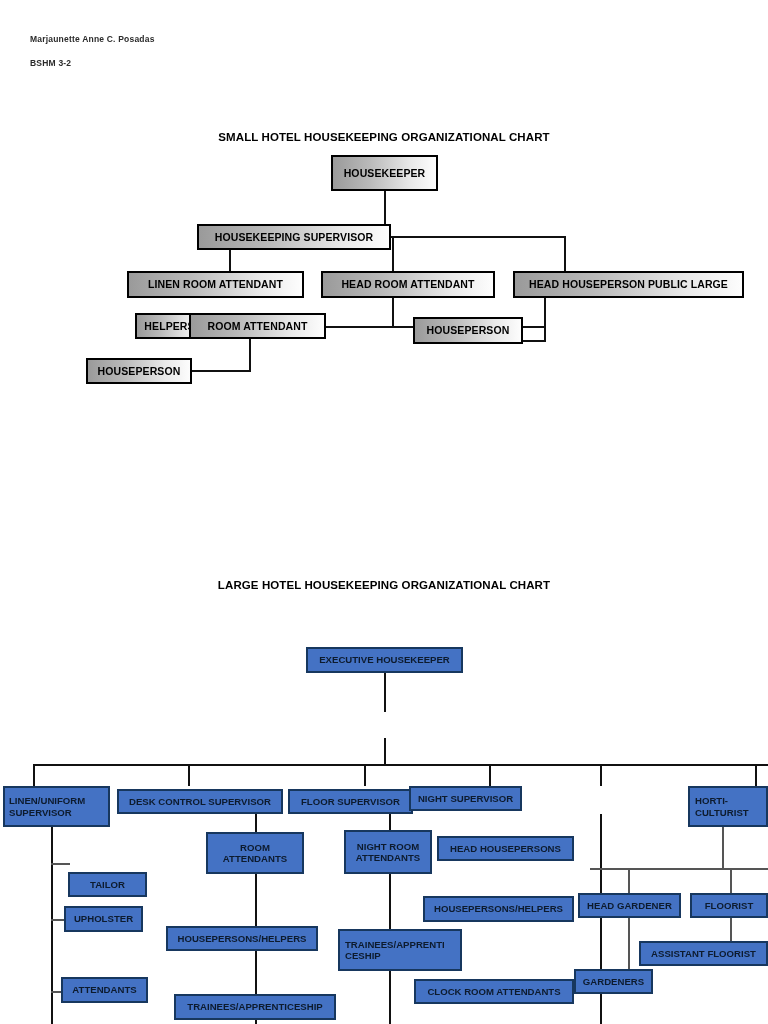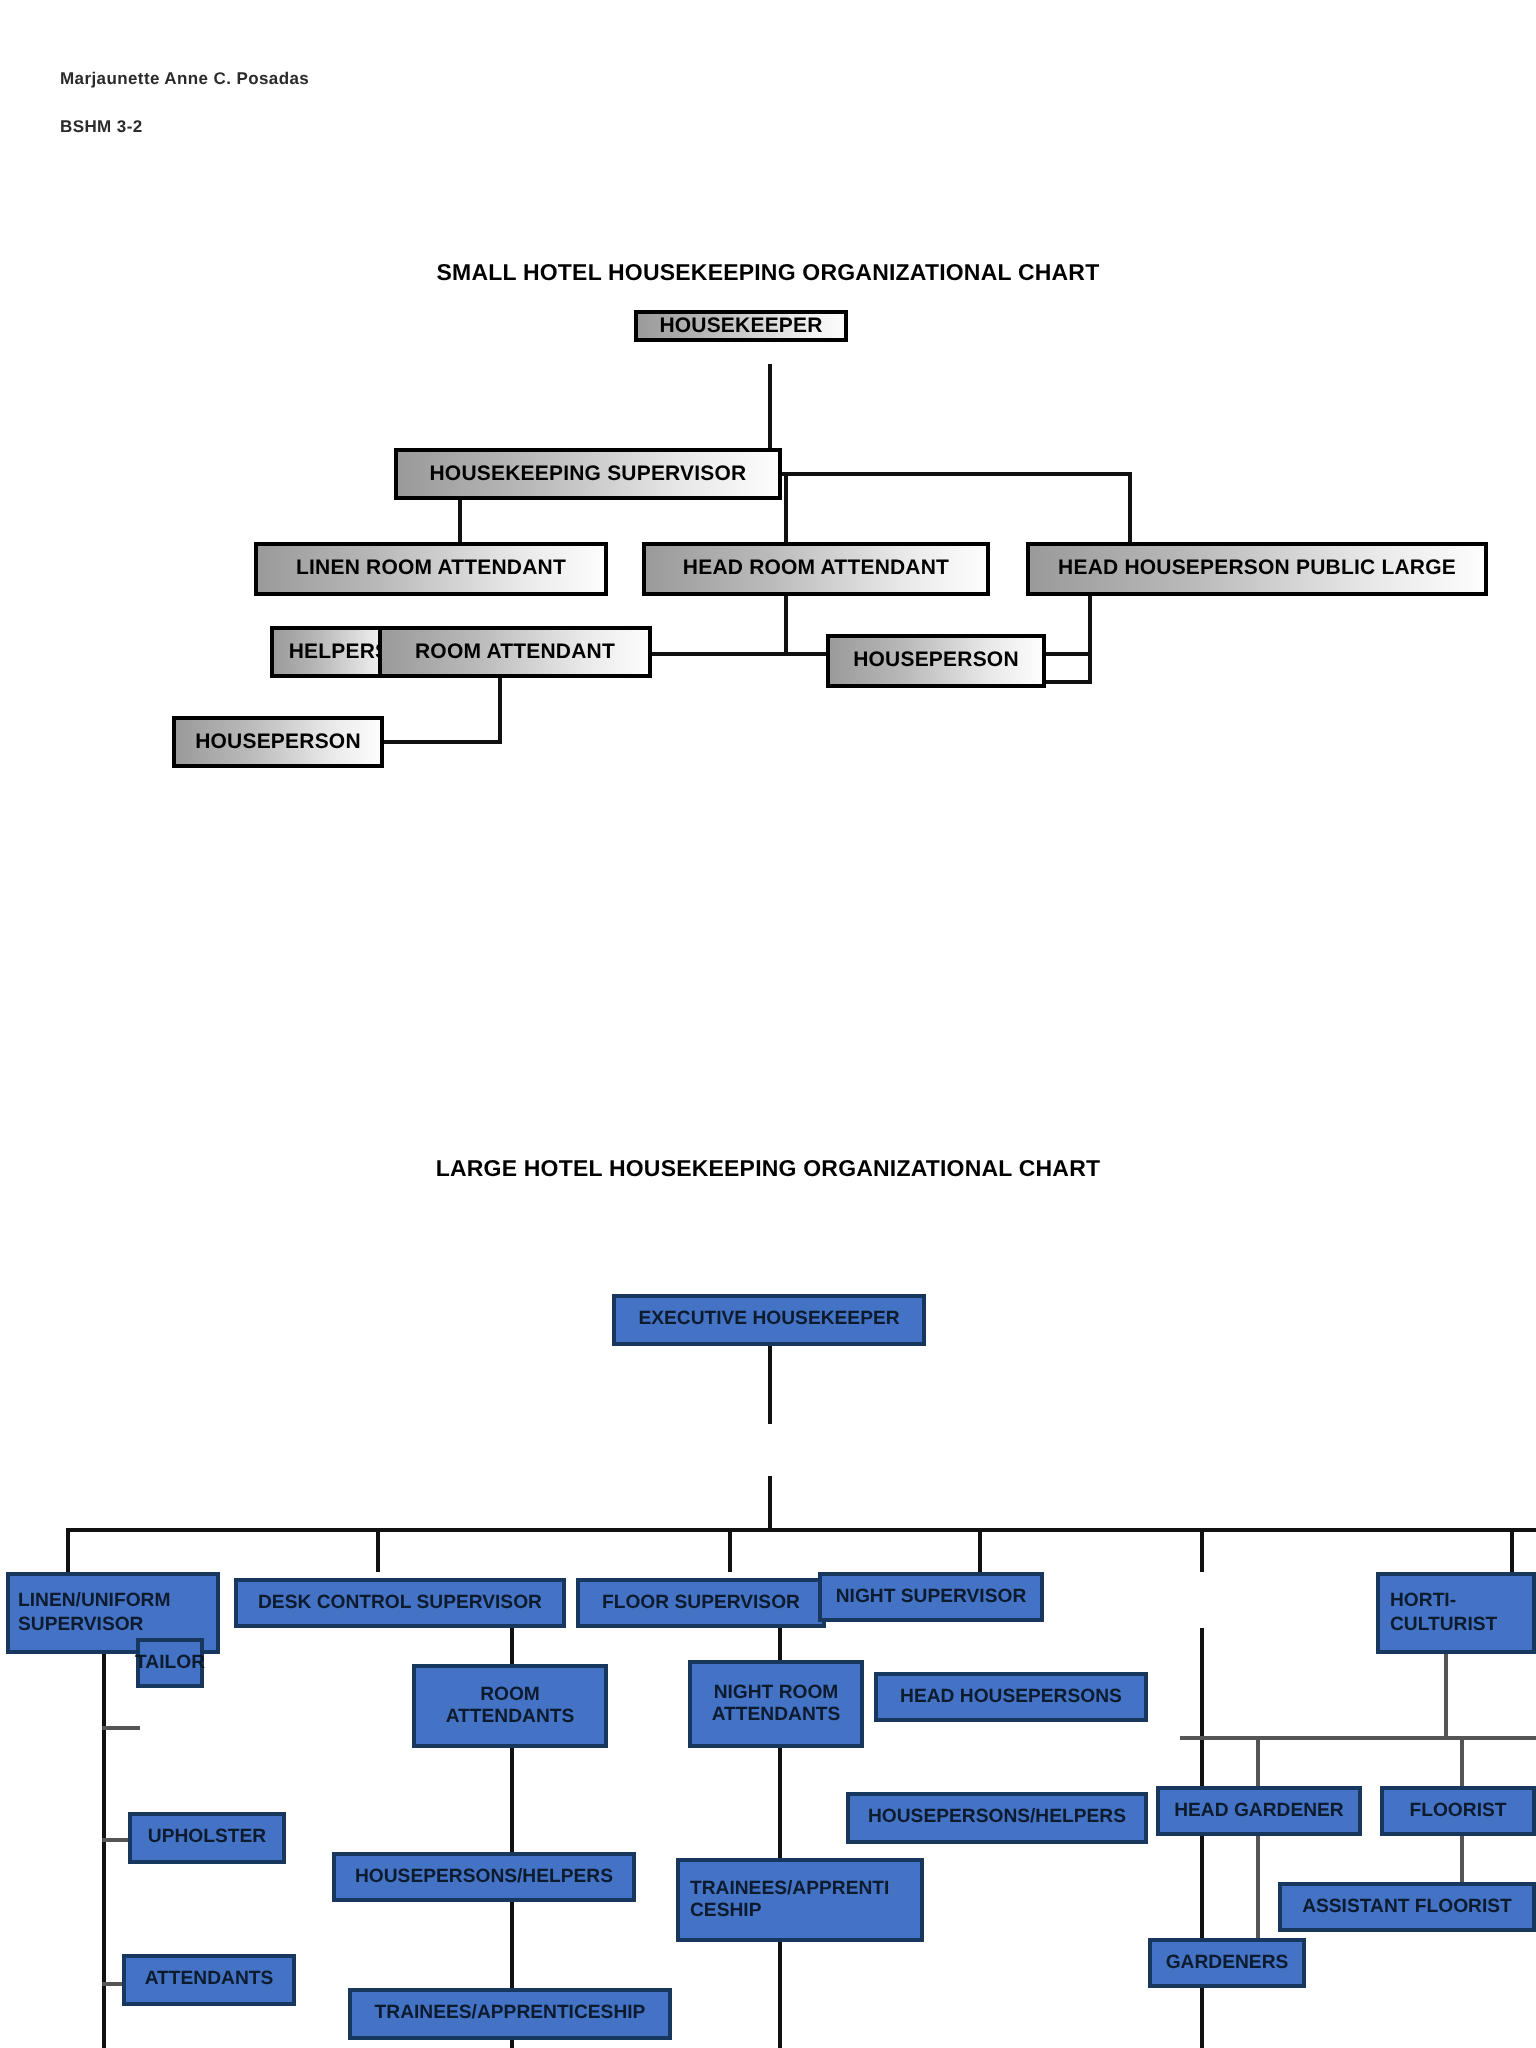--- a/index.html
+++ b/index.html
@@ -91,21 +91,21 @@
   <div class="ln h2 thick" style="left:325px;top:326px;width:219px;"></div>
 
   <div class="ln v2 thick" style="left:392px;top:297px;height:30px;"></div>
 
   <div class="ln v2 thick" style="left:544px;top:297px;height:44px;"></div>
   <div class="ln h2 thick" style="left:521px;top:340px;width:25px;"></div>
 
   <div class="ln v2 thick" style="left:249px;top:339px;height:33px;"></div>
   <div class="ln h2 thick" style="left:191px;top:370px;width:60px;"></div>
 
-  <div class="node gray" style="left:317px;top:155px;width:107px;height:16px;">
+  <div class="node gray" style="left:331px;top:155px;width:107px;height:36px;">
     <span>HOUSEKEEPER</span>
   </div>
 
   <div class="node gray" style="left:197px;top:224px;width:194px;height:26px;">
     <span>HOUSEKEEPING SUPERVISOR</span>
   </div>
 
   <div class="node gray" style="left:127px;top:271px;width:177px;height:27px;">
     <span>LINEN ROOM ATTENDANT</span>
   </div>
@@ -186,21 +186,21 @@
 
   <div class="node blue" style="left:409px;top:786px;width:113px;height:25px;">
     <span>NIGHT SUPERVISOR</span>
   </div>
 
 
   <div class="node blue" style="left:688px;top:786px;width:80px;height:41px;padding:0 5px;justify-content:flex-start;text-align:left;">
     <span>HORTI-CULTURIST</span>
   </div>
 
-  <div class="node blue" style="left:68px;top:819px;width:34px;height:25px;">
+  <div class="node blue" style="left:68px;top:872px;width:79px;height:25px;">
     <span>TAILOR</span>
   </div>
 
   <div class="node blue" style="left:64px;top:906px;width:79px;height:26px;">
     <span>UPHOLSTER</span>
   </div>
 
   <div class="node blue" style="left:61px;top:977px;width:87px;height:26px;">
     <span>ATTENDANTS</span>
   </div>
@@ -226,20 +226,23 @@
   </div>
 
   <div class="node blue" style="left:437px;top:836px;width:137px;height:25px;">
     <span>HEAD HOUSEPERSONS</span>
   </div>
 
   <div class="node blue" style="left:423px;top:896px;width:151px;height:26px;">
     <span>HOUSEPERSONS/HELPERS</span>
   </div>
 
+  <div class="node blue" style="left:414px;top:979px;width:160px;height:25px;">
+    <span>CLOCK ROOM ATTENDANTS</span>
+  </div>
 
   <div class="node blue" style="left:578px;top:893px;width:103px;height:25px;">
     <span>HEAD GARDENER</span>
   </div>
 
   <div class="node blue" style="left:690px;top:893px;width:78px;height:25px;">
     <span>FLOORIST</span>
   </div>
 
   <div class="node blue" style="left:639px;top:941px;width:129px;height:25px;">

